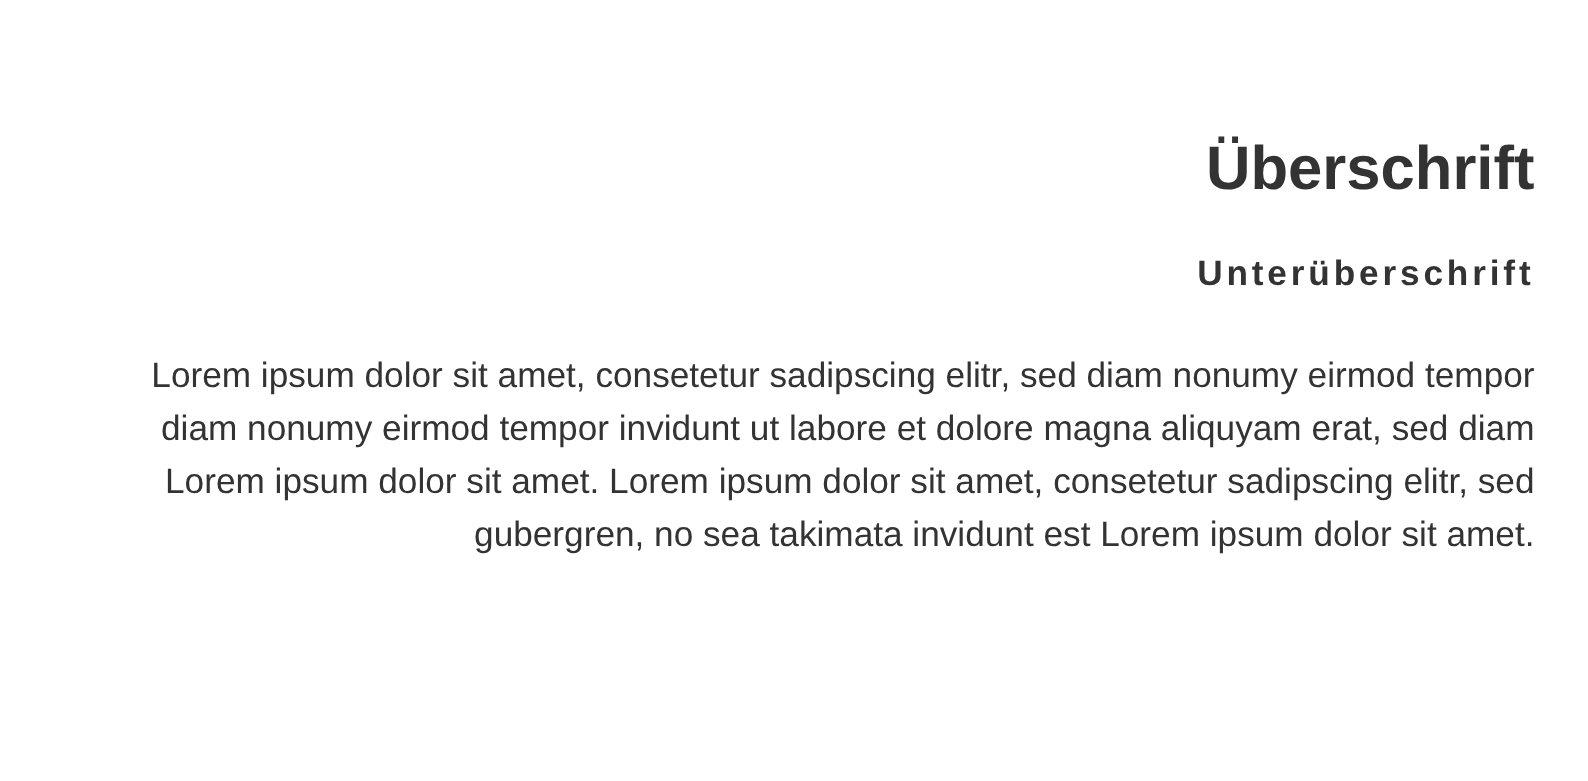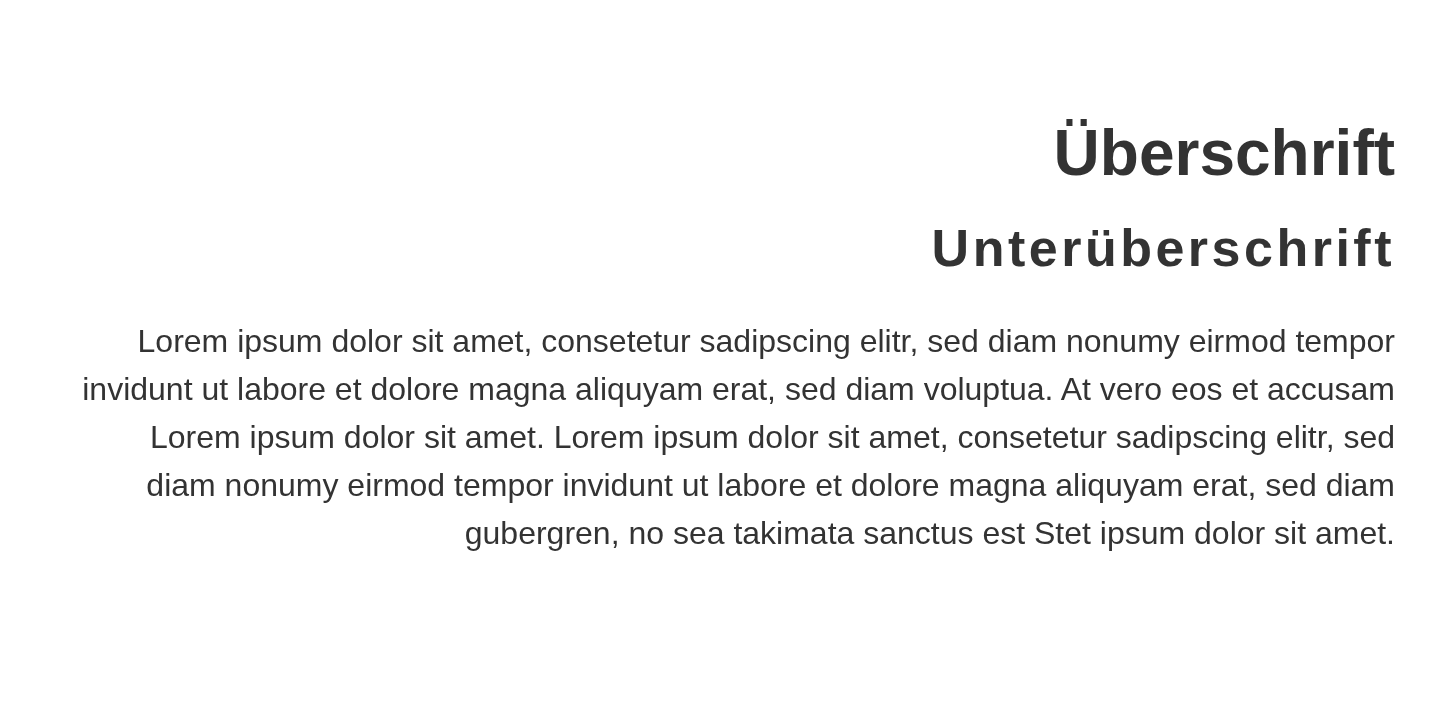--- a/index.html
+++ b/index.html
@@ -14,28 +14,28 @@
     overflow: hidden;
     font-family: "Liberation Sans", sans-serif;
     color: #333333;
   }
   main.page {
     margin: 0 49px 0 49px;
     text-align: right;
   }
   h1.title {
     margin: 116px 0 0 0;
-    font-size: 64px;
+    font-size: 56px;
     line-height: 74px;
     font-weight: 700;
     letter-spacing: 0;
   }
   h2.subtitle {
     margin: 30px 0 0 0;
-    font-size: 52px;
+    font-size: 32px;
     line-height: 56px;
     font-weight: 700;
     letter-spacing: 3.5px;
   }
   p.body-text {
     margin: 41px 0 0 0;
     font-size: 32px;
     line-height: 48px;
     font-weight: 400;
   }
@@ -47,18 +47,17 @@
 </head>
 <body>
 
 <main class="page">
   <h1 class="title">Überschrift</h1>
 
   <h2 class="subtitle">Unterüberschrift</h2>
 
   <p class="body-text">
     <span class="line">Lorem ipsum dolor sit amet, consetetur sadipscing elitr, sed diam nonumy eirmod tempor</span>
-    <span class="line">invidunt ut labore et dolore magna aliquyam erat, sed diam voluptua. At vero eos et accusam</span>
+    <span class="line">diam nonumy eirmod tempor invidunt ut labore et dolore magna aliquyam erat, sed diam</span>
     <span class="line">Lorem ipsum dolor sit amet. Lorem ipsum dolor sit amet, consetetur sadipscing elitr, sed</span>
-    <span class="line">diam nonumy eirmod tempor invidunt ut labore et dolore magna aliquyam erat, sed diam</span>
-    <span class="line">gubergren, no sea takimata sanctus est Stet ipsum dolor sit amet.</span>
+    <span class="line">gubergren, no sea takimata invidunt est Lorem ipsum dolor sit amet.</span>
   </p>
 </main>
 
 </body></html>

